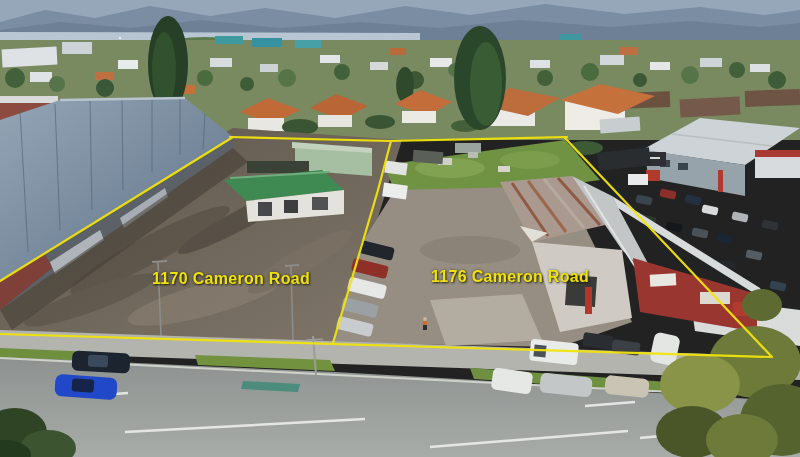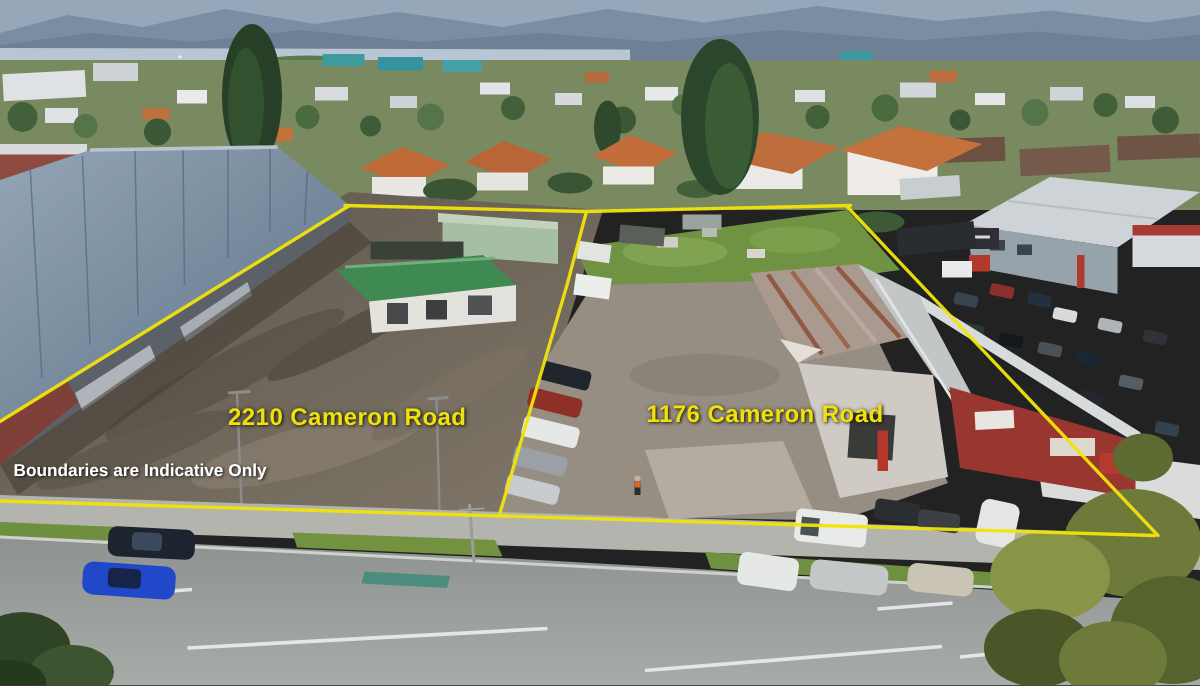--- a/index.html
+++ b/index.html
@@ -318,16 +318,15 @@
 
   <g fill="none" stroke-linecap="round" stroke-width="2.2" opacity="0.95" style="stroke:var(--boundary-color,#f2e40a)">
     <polyline points="0,281 233,137"></polyline>
     <polyline points="230,137 390,141 567,137"></polyline>
     <polyline points="391,141 378,190 333,343"></polyline>
     <polyline points="565,138 772,357"></polyline>
     <polyline points="0,334 770,357"></polyline>
   </g>
 </svg>
 
-<div class="overlay-label" id="label-1170">2210 Cameron Road</div>
+<div class="overlay-label" id="label-1170">1170 Cameron Road</div>
 <div class="overlay-label" id="label-1176">1176 Cameron Road</div>
-<div id="disclaimer">Boundaries are Indicative Only</div>
 </div>
 
 </body></html>

